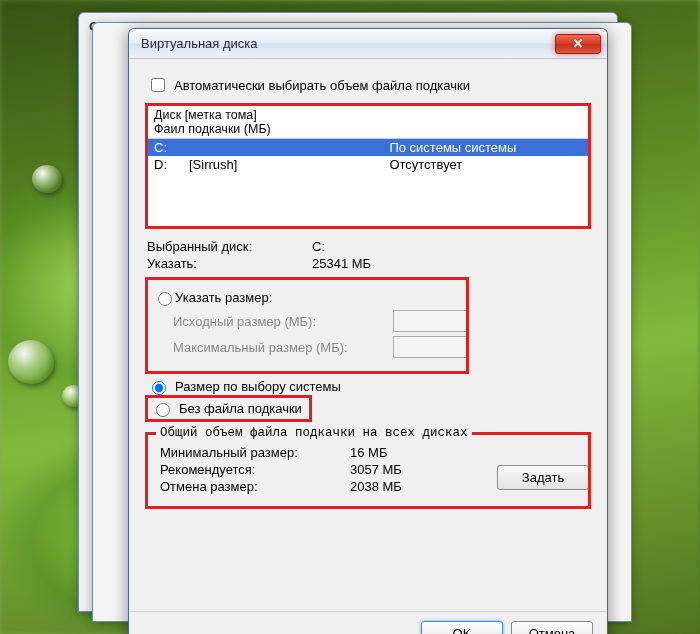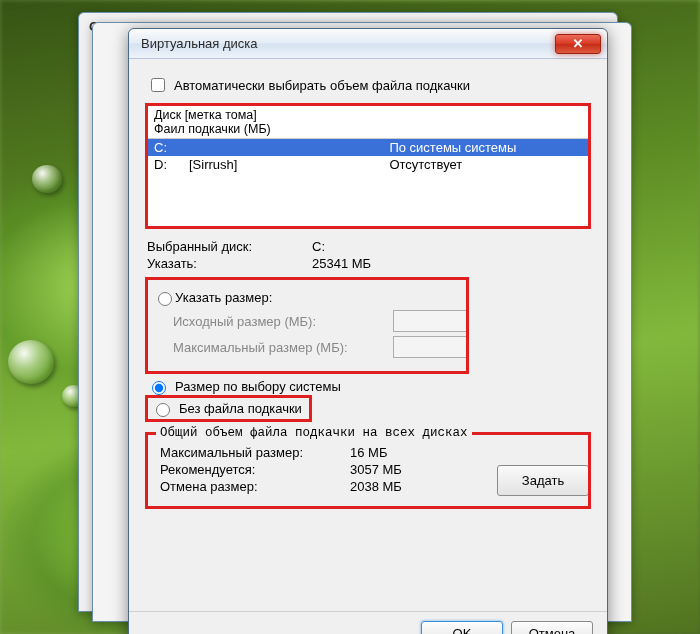--- a/index.html
+++ b/index.html
@@ -88,21 +88,21 @@
   .size-inputs .row{ display:flex; align-items:center; margin:4px 0;gap:20px;}
   .size-inputs .row span{ flex:0 0 200px; color:#888;}
   .size-inputs input[type=text]{ width:74px; height:22px; border:1px solid #adadad; background:#fff; padding:0 4px;}
   .size-inputs input[disabled]{ background:#f4f4f4; color:#aaa;}
 
   .radio-sys { margin:6px 0 2px; display:flex; align-items:center; gap:6px;}
   .radio-none-box { display:inline-flex; align-items:center; gap:6px; padding:3px 8px 3px 4px;}
 
   .set-btn {
     position:absolute; right:18px; top:406px;
-    width:92px; height:31px;
+    width:92px; height:25px;
     background:linear-gradient(#fafafa,#e3e3e3);
     border:1px solid #8a8a8a; border-radius:3px;
     display:flex;align-items:center;justify-content:center;
   }
 
   .fieldset {
     margin-top:14px; border:1px solid #c8c8c8; padding:8px 12px 10px; position:relative;
   }
   .fieldset .legend { position:absolute; top:-9px; left:8px; background:#f0f0f0; padding:0 4px; font-size:12.5px;font-family:Liberation Mono, monospace;}
   .fieldset .kv .k{flex:0 0 190px;}
@@ -207,21 +207,21 @@
       <span>Без файла подкачки</span>
     </div>
 
     <div class="set-btn">
       <span>Задать</span>
     </div>
 
     <div class="fieldset hl-red">
       <div class="legend">Общий объем файла подкачки на всех дисках</div>
       <div class="kv">
-          <div class="k">Максимальный размер:</div>
+          <div class="k">Минимальный размер:</div>
           <div class="v">16 МБ</div>
         </div>
       <div class="kv">
           <div class="k">Рекомендуется:</div>
           <div class="v">3057 МБ</div>
         </div>
       <div class="kv">
           <div class="k">Отмена размер:</div>
           <div class="v">2038 МБ</div>
         </div>

